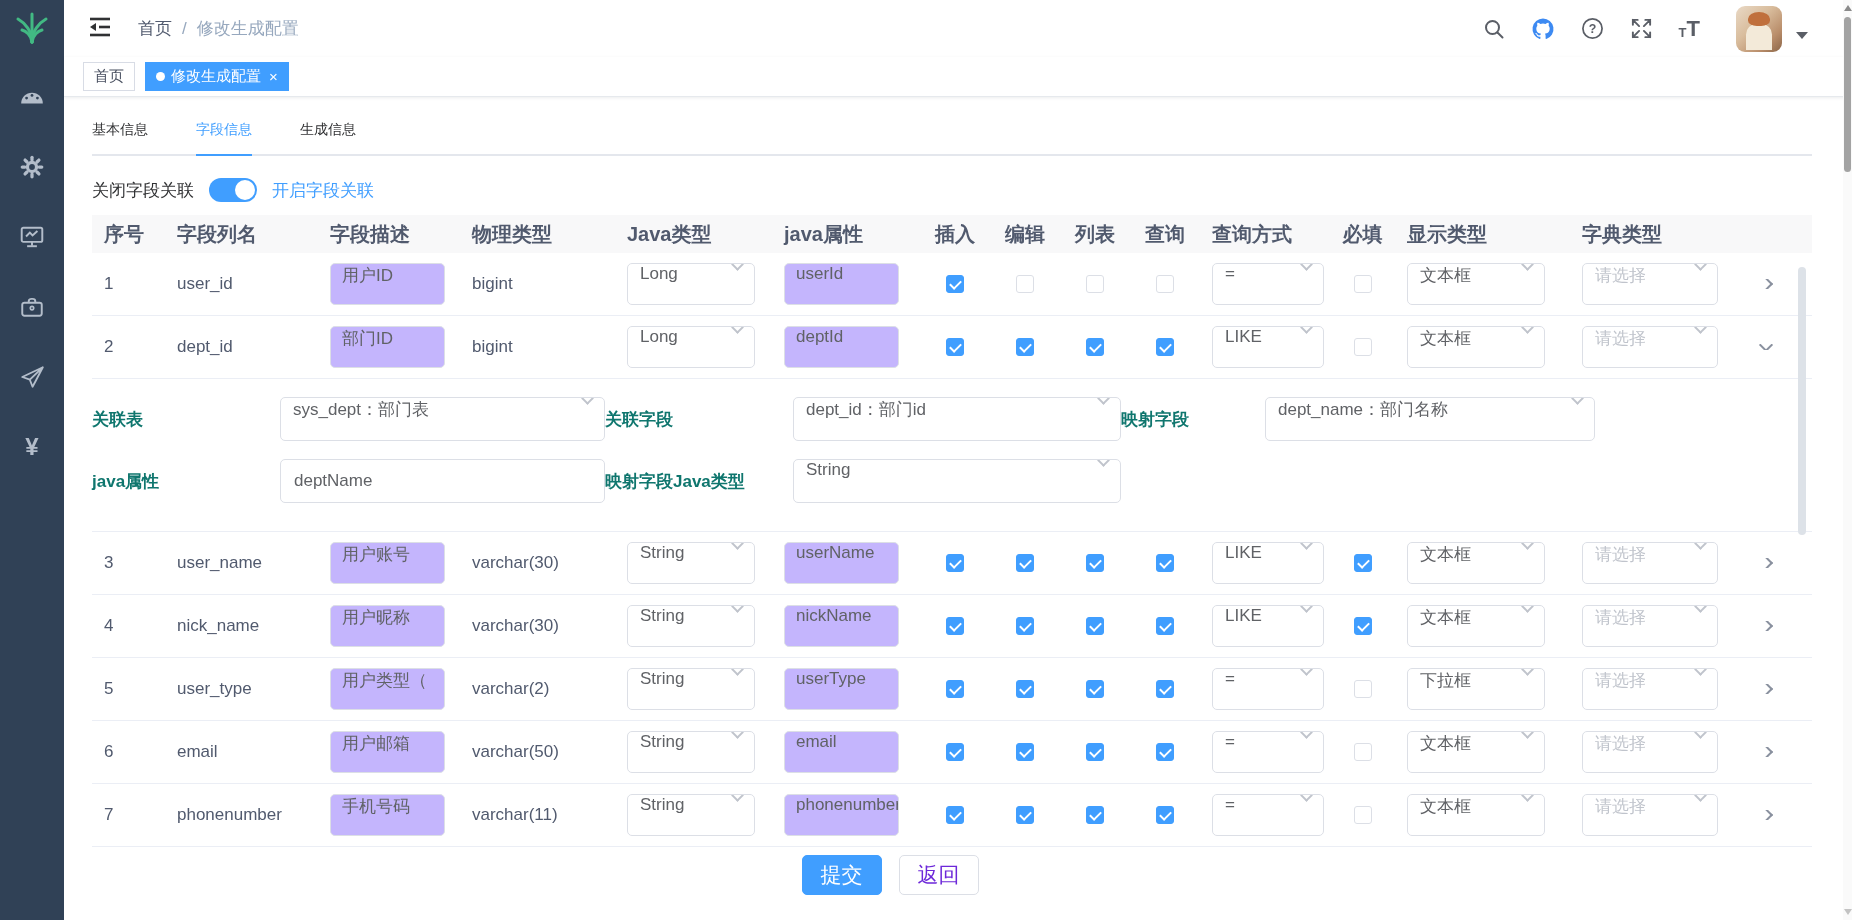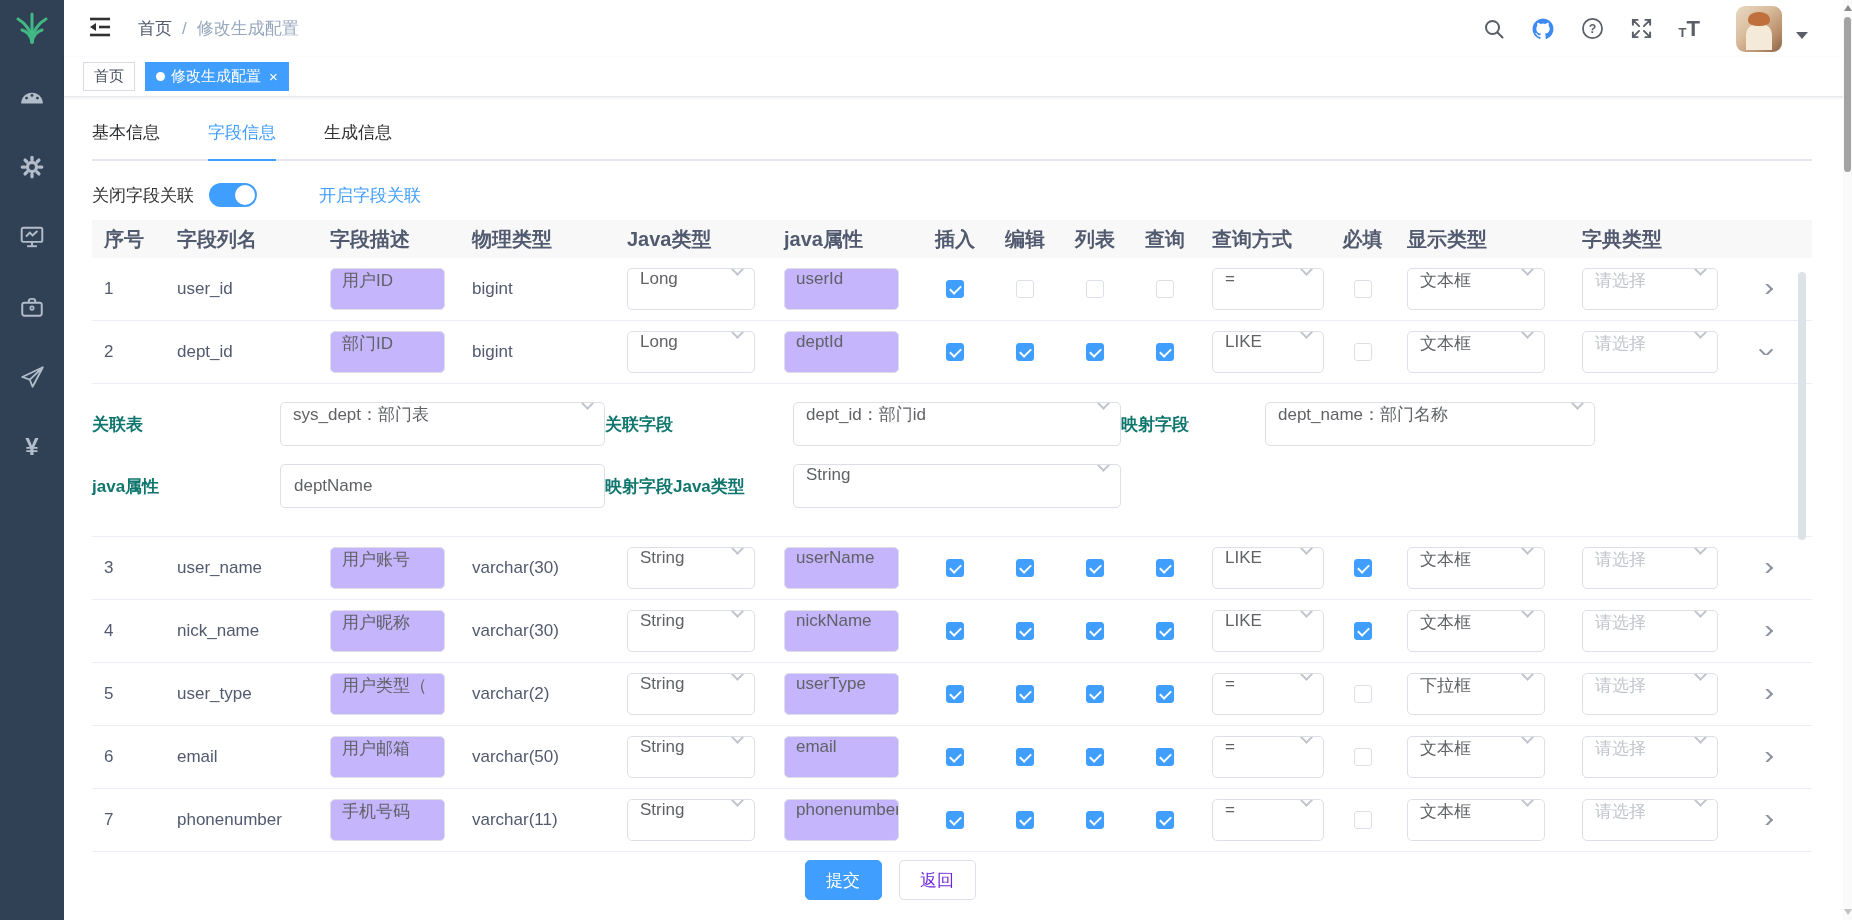--- a/index.html
+++ b/index.html
@@ -44,32 +44,32 @@
     display:flex; align-items:center; padding-left:19px; gap:10px; }
   .tag { height:29px; padding:0 10px; border:1px solid #d8dce5; background:#fff; color:#495060;
     font-size:15px; display:flex; align-items:center; gap:6px; cursor:pointer; white-space:nowrap; }
   .tag.on { background:#409eff; border-color:#409eff; color:#fff; }
   .tag .dot { width:9px; height:9px; border-radius:50%; background:#fff; display:none; }
   .tag.on .dot { display:block; }
   .tag .close { font-size:15px; margin-left:2px; }
 
   
   .content { padding:24px 0 0 28px; flex:1; }
-  .tabs { width:1720px; display:flex; gap:48px; font-size:17px; color:#303133;
+  .tabs { width:1720px; display:flex; gap:48px; font-size:14px; color:#303133;
     border-bottom:2px solid #e4e7ed; }
   .tab { padding-bottom:15px; cursor:pointer; }
   .tab.on { color:#409eff; border-bottom:2px solid #409eff; margin-bottom:-2px; }
 
   .toggle-row { margin-top:22px; display:flex; align-items:center; gap:15px; font-size:17px; color:#303133; }
   .switch { width:48px; height:24px; border-radius:13px; background:#dcdfe6; position:relative; cursor:pointer; }
   .switch.on { background:#409eff; }
   .switch::after { content:""; position:absolute; width:20px; height:20px; border-radius:50%;
     background:#fff; top:2px; left:2px; }
   .switch.on::after { left:auto; right:2px; }
-  .toggle-on-text { color:#409eff;margin-left:47px; }
+  .toggle-on-text { color:#409eff; }
 
   
   .tbl { --cols:73px 153px 142px 155px 157px 148px 70px 70px 70px 70px 130px 65px 175px 170px 52px;
     width:1720px; margin-top:13px; position:relative; font-size:17px; color:#515a6e; }
   .thead { display:grid; grid-template-columns:var(--cols); background:#f8f8f9; height:38px;
     align-items:center; font-weight:bold; font-size:20px; color:#515a6e; }
   .trow { display:grid; grid-template-columns:var(--cols); align-items:center; height:63px;
     border-bottom:1px solid #ebeef5; background:#fff; }
   .cell { padding-left:12px; overflow:hidden; white-space:nowrap; }
   .cell.c { padding-left:0; display:flex; justify-content:center; }
@@ -102,21 +102,21 @@
     display:flex; align-items:center; padding:0 13px; color:#606266; }
   .psel { height:44px; }
 
   
   .tbl-scroll { position:absolute; right:6px; top:52px; width:8px; height:268px;
     background:#dde2e8; border-radius:4px; }
 
   
   .footer { width:1720px; display:flex; justify-content:center; gap:17px; margin-top:8px;
     transform:translateX(-62px); }
-  .btn { height:40px; min-width:77px; border-radius:5px; font-size:17px; padding:0 18px;
+  .btn { height:40px; min-width:77px; border-radius:5px; font-size:21px; padding:0 18px;
     cursor:pointer; font-family:inherit; }
   .btn-primary { background:#409eff; border:1px solid #409eff; color:#fff; }
   .btn-default { background:#fff; border:1px solid #dcdfe6; color:#6d28d9; }
 
   
   .pagebar { position:absolute; right:0; top:0; width:9px; height:920px; background:#fafafa; z-index:9; }
   .pagebar .arr-up { width:0; height:0; border-left:4px solid transparent; border-right:4px solid transparent;
     border-bottom:6px solid #8a8a8a; margin:5px auto 0; }
   .pagebar .thumb { width:7px; background:#a3a3a3; border-radius:4px; height:155px; margin:6px auto 0; }
   .pagebar .arr-dn { width:0; height:0; border-left:4px solid transparent; border-right:4px solid transparent;

